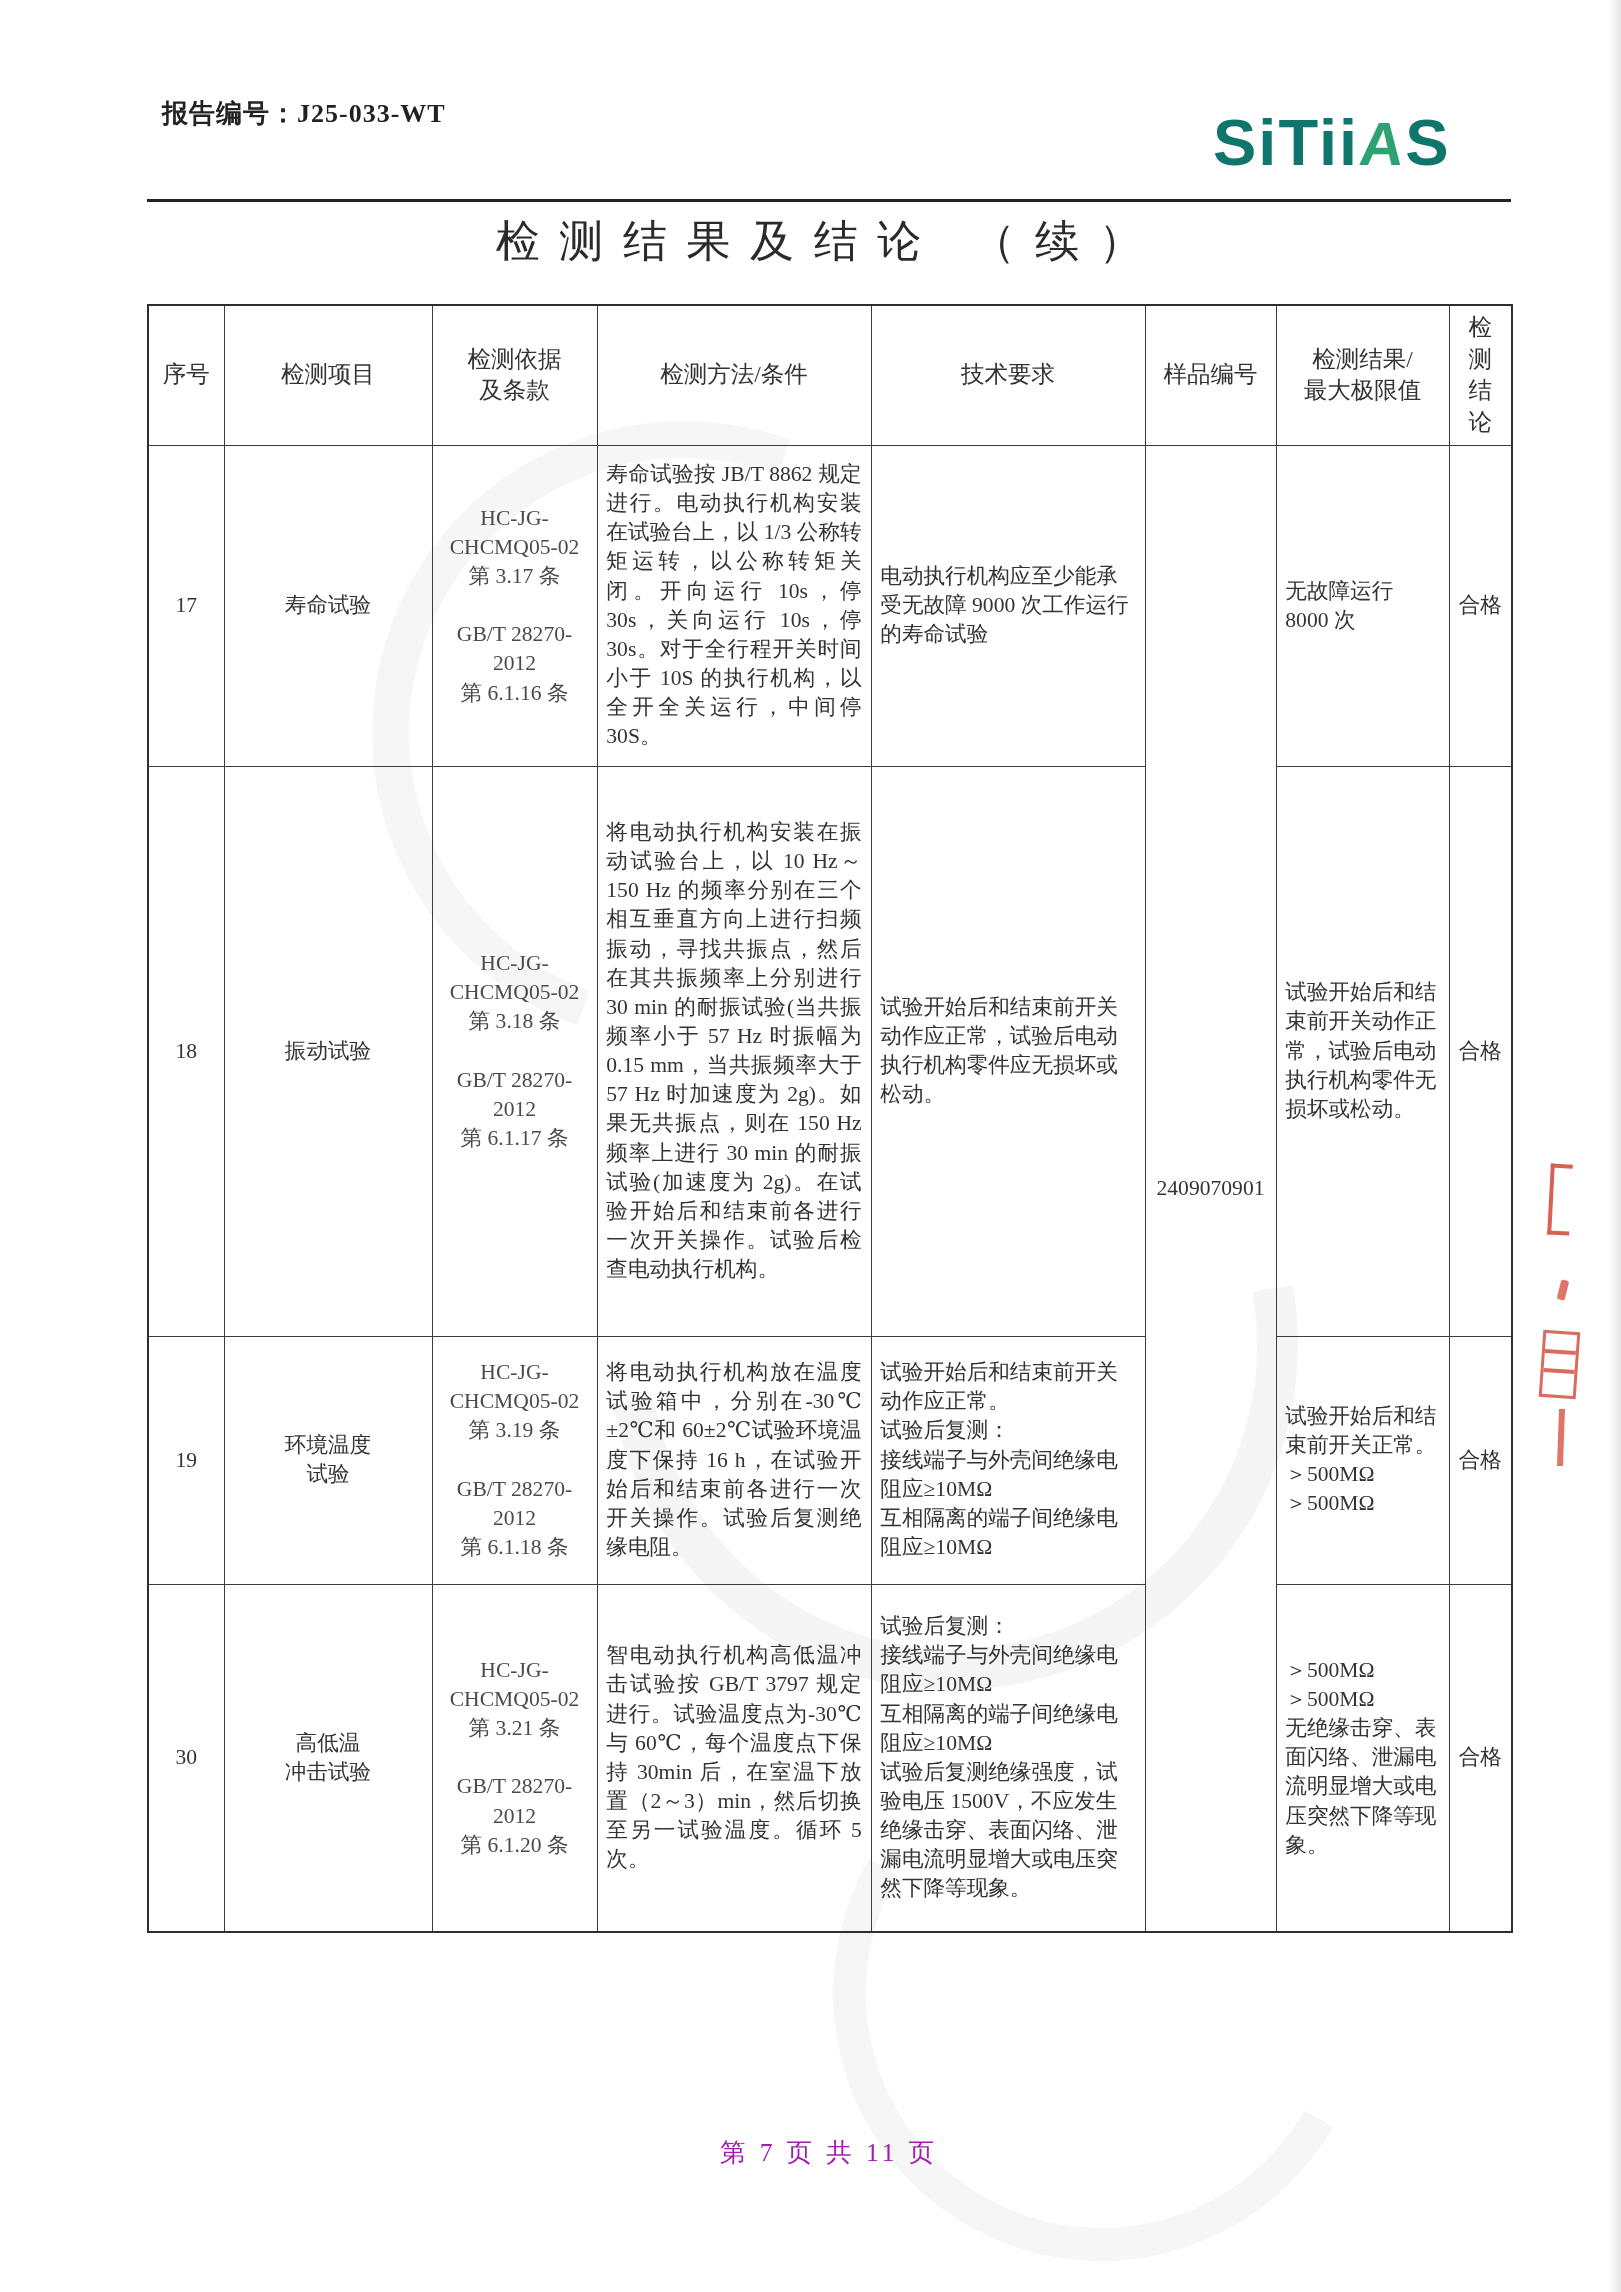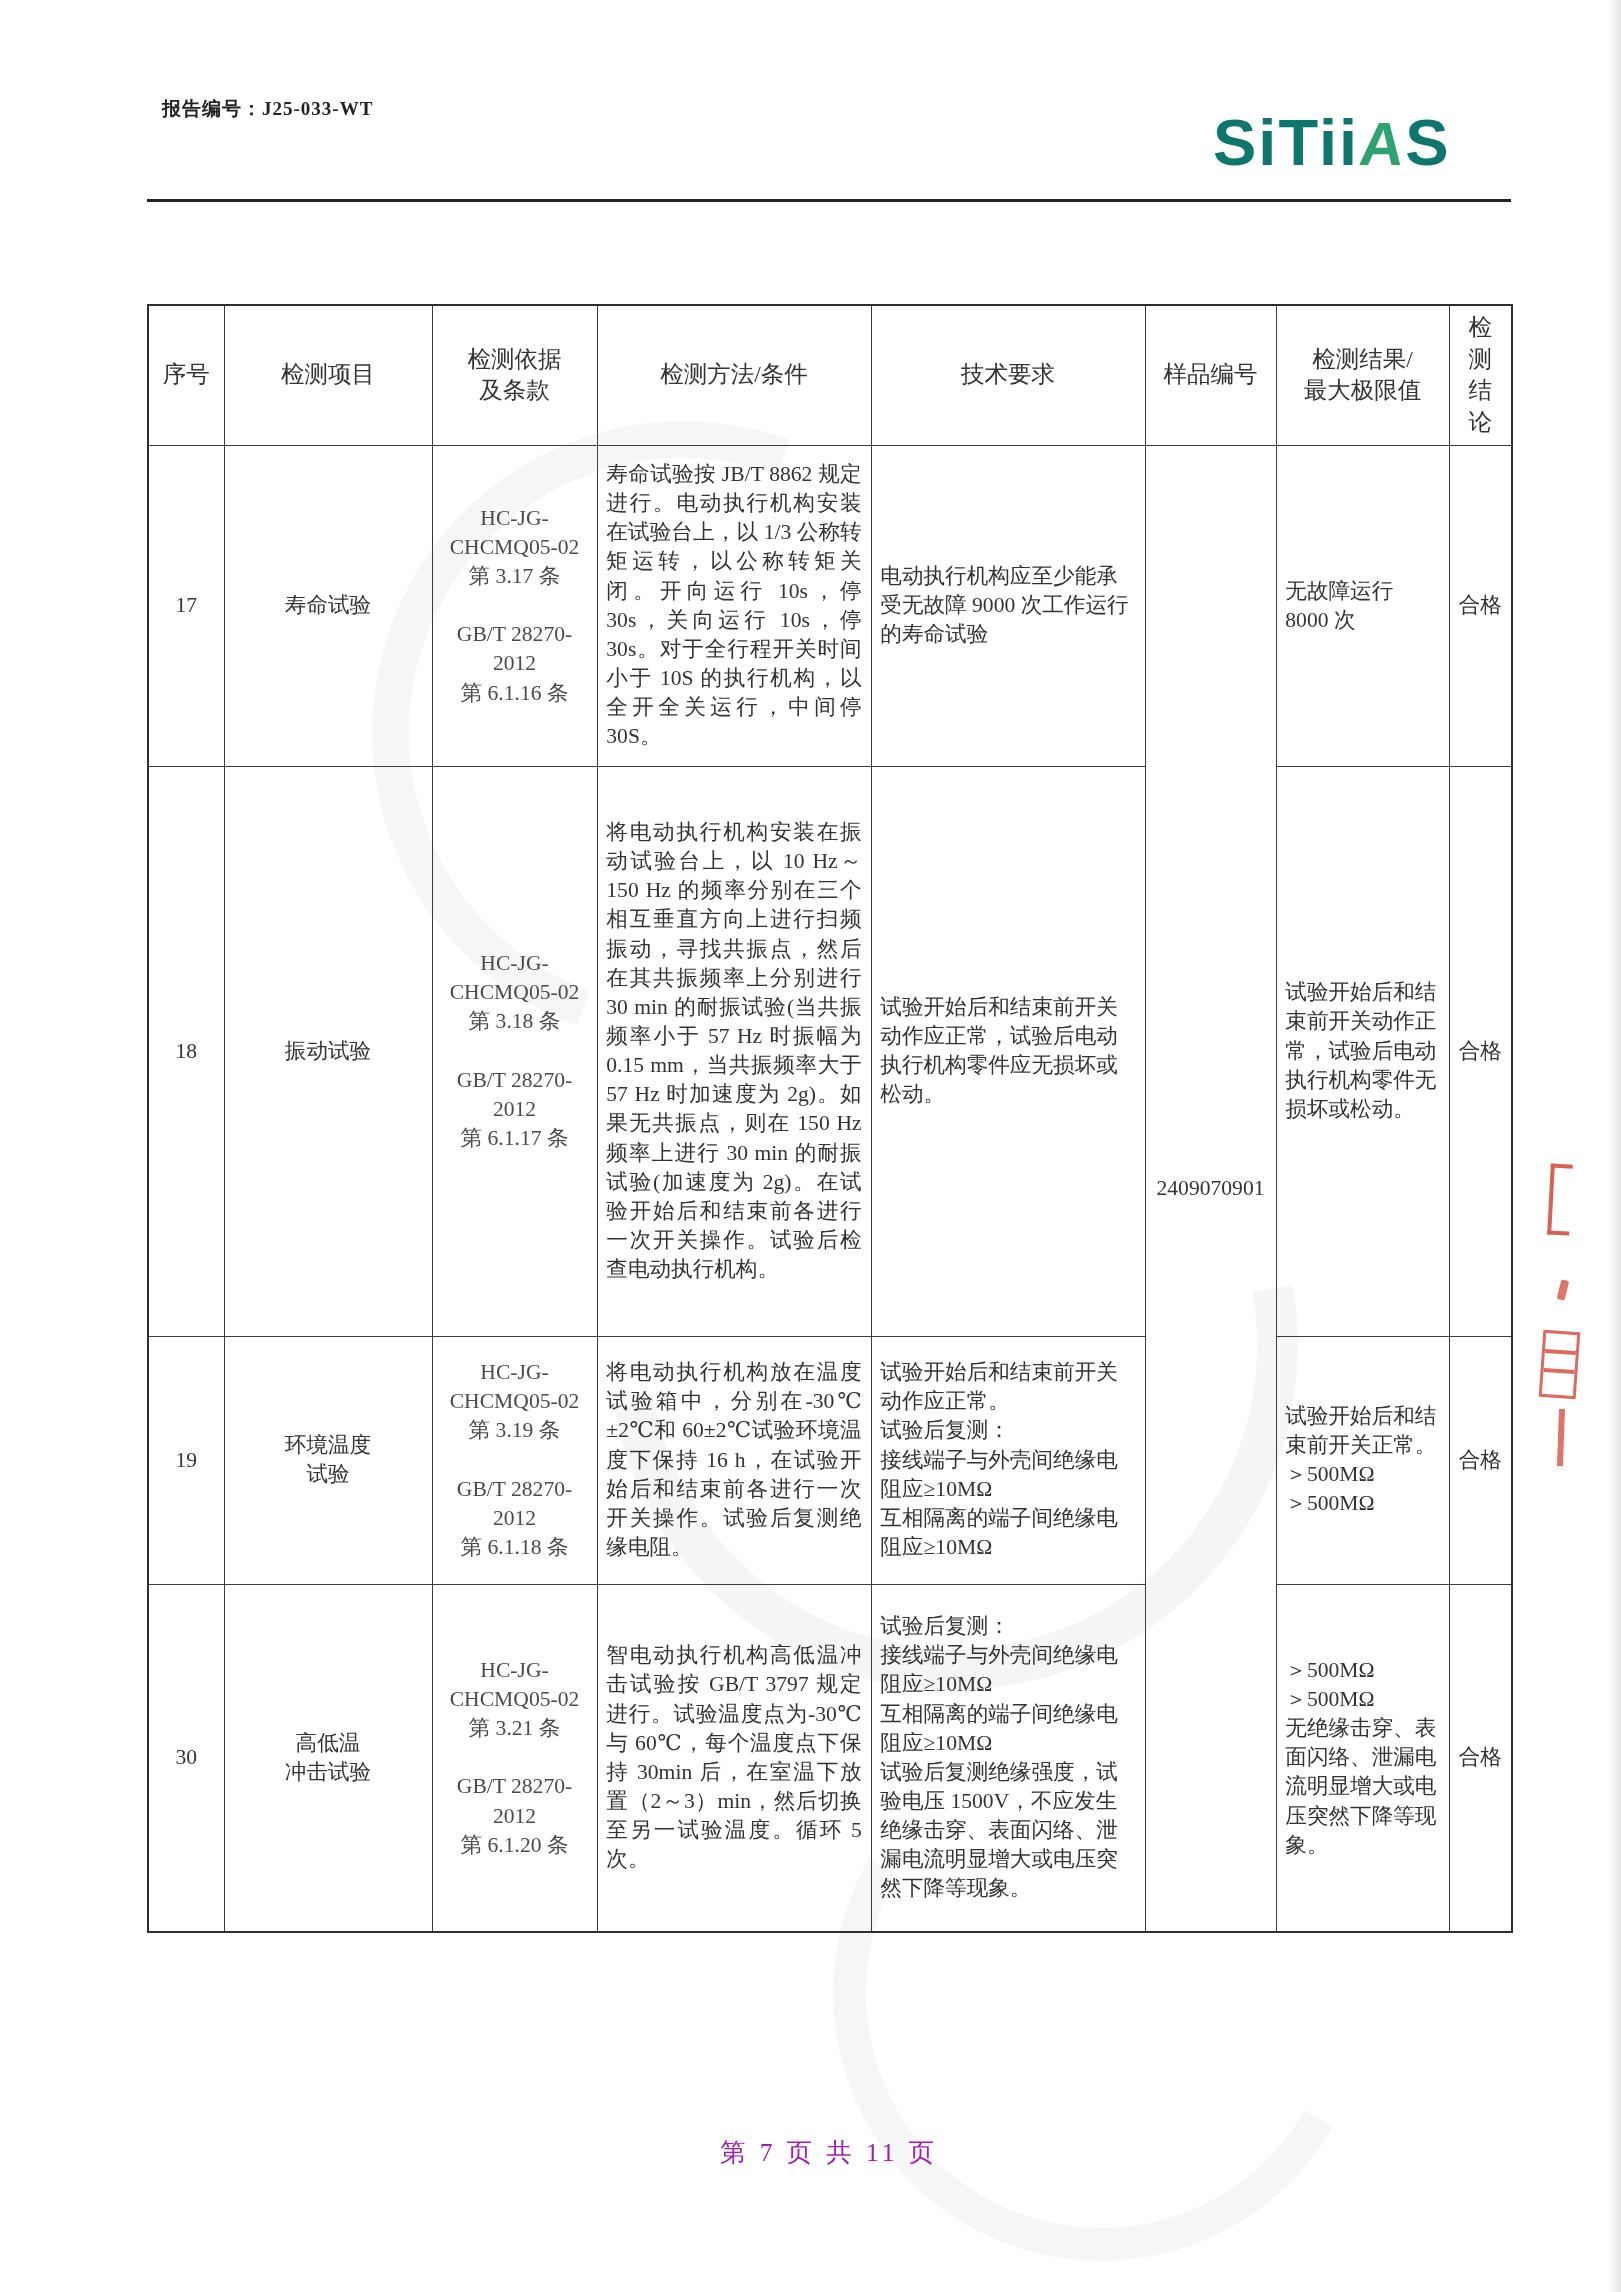--- a/index.html
+++ b/index.html
@@ -7,21 +7,21 @@
     position:relative;
     width:1621px;height:2293px;
     background:#ffffff;
     font-family:"Liberation Serif","DejaVu Serif",serif;
     color:#2f2f2f;
     overflow:hidden;
   }
   
   .report-no{
     position:absolute;left:162px;top:96px;
-    font-size:19px;font-weight:bold;letter-spacing:1px;color:#222;
+    font-size:26px;font-weight:bold;letter-spacing:1px;color:#222;
   }
   .logo{
     position:absolute;left:1213px;top:110px;
     font-family:"Liberation Sans","DejaVu Sans",sans-serif;
     font-weight:bold;line-height:1;white-space:nowrap;
   }
   .logo .lblue{color:#0f766e;font-size:65px;letter-spacing:2px;}
   .logo .lgreen{color:#2fa272;font-size:61px;letter-spacing:0;transform:skewX(-6deg);display:inline-block;margin:0 1px;}
   .rule{
     position:absolute;left:147px;top:199px;width:1364px;height:2.9px;background:#222;
@@ -98,20 +98,21 @@
   <div class="wm wm1"></div>
   <div class="wm wm2"></div>
   <div class="wm wm3"></div>
   <div class="edge-shade"></div>
 
   <div class="report-no">报告编号：J25-033-WT</div>
   <div class="logo">
     <span class="lblue">SiTii</span><span class="lgreen">A</span><span class="lblue">S</span>
   </div>
   <div class="rule"></div>
+  <div class="title">检测结果及结论 （续）</div>
 
   <table class="report">
     <colgroup>
       <col style="width:76px">
         <col style="width:208px">
         <col style="width:165px">
         <col style="width:274px">
       <col style="width:274px">
         <col style="width:131px">
         <col style="width:173px">

